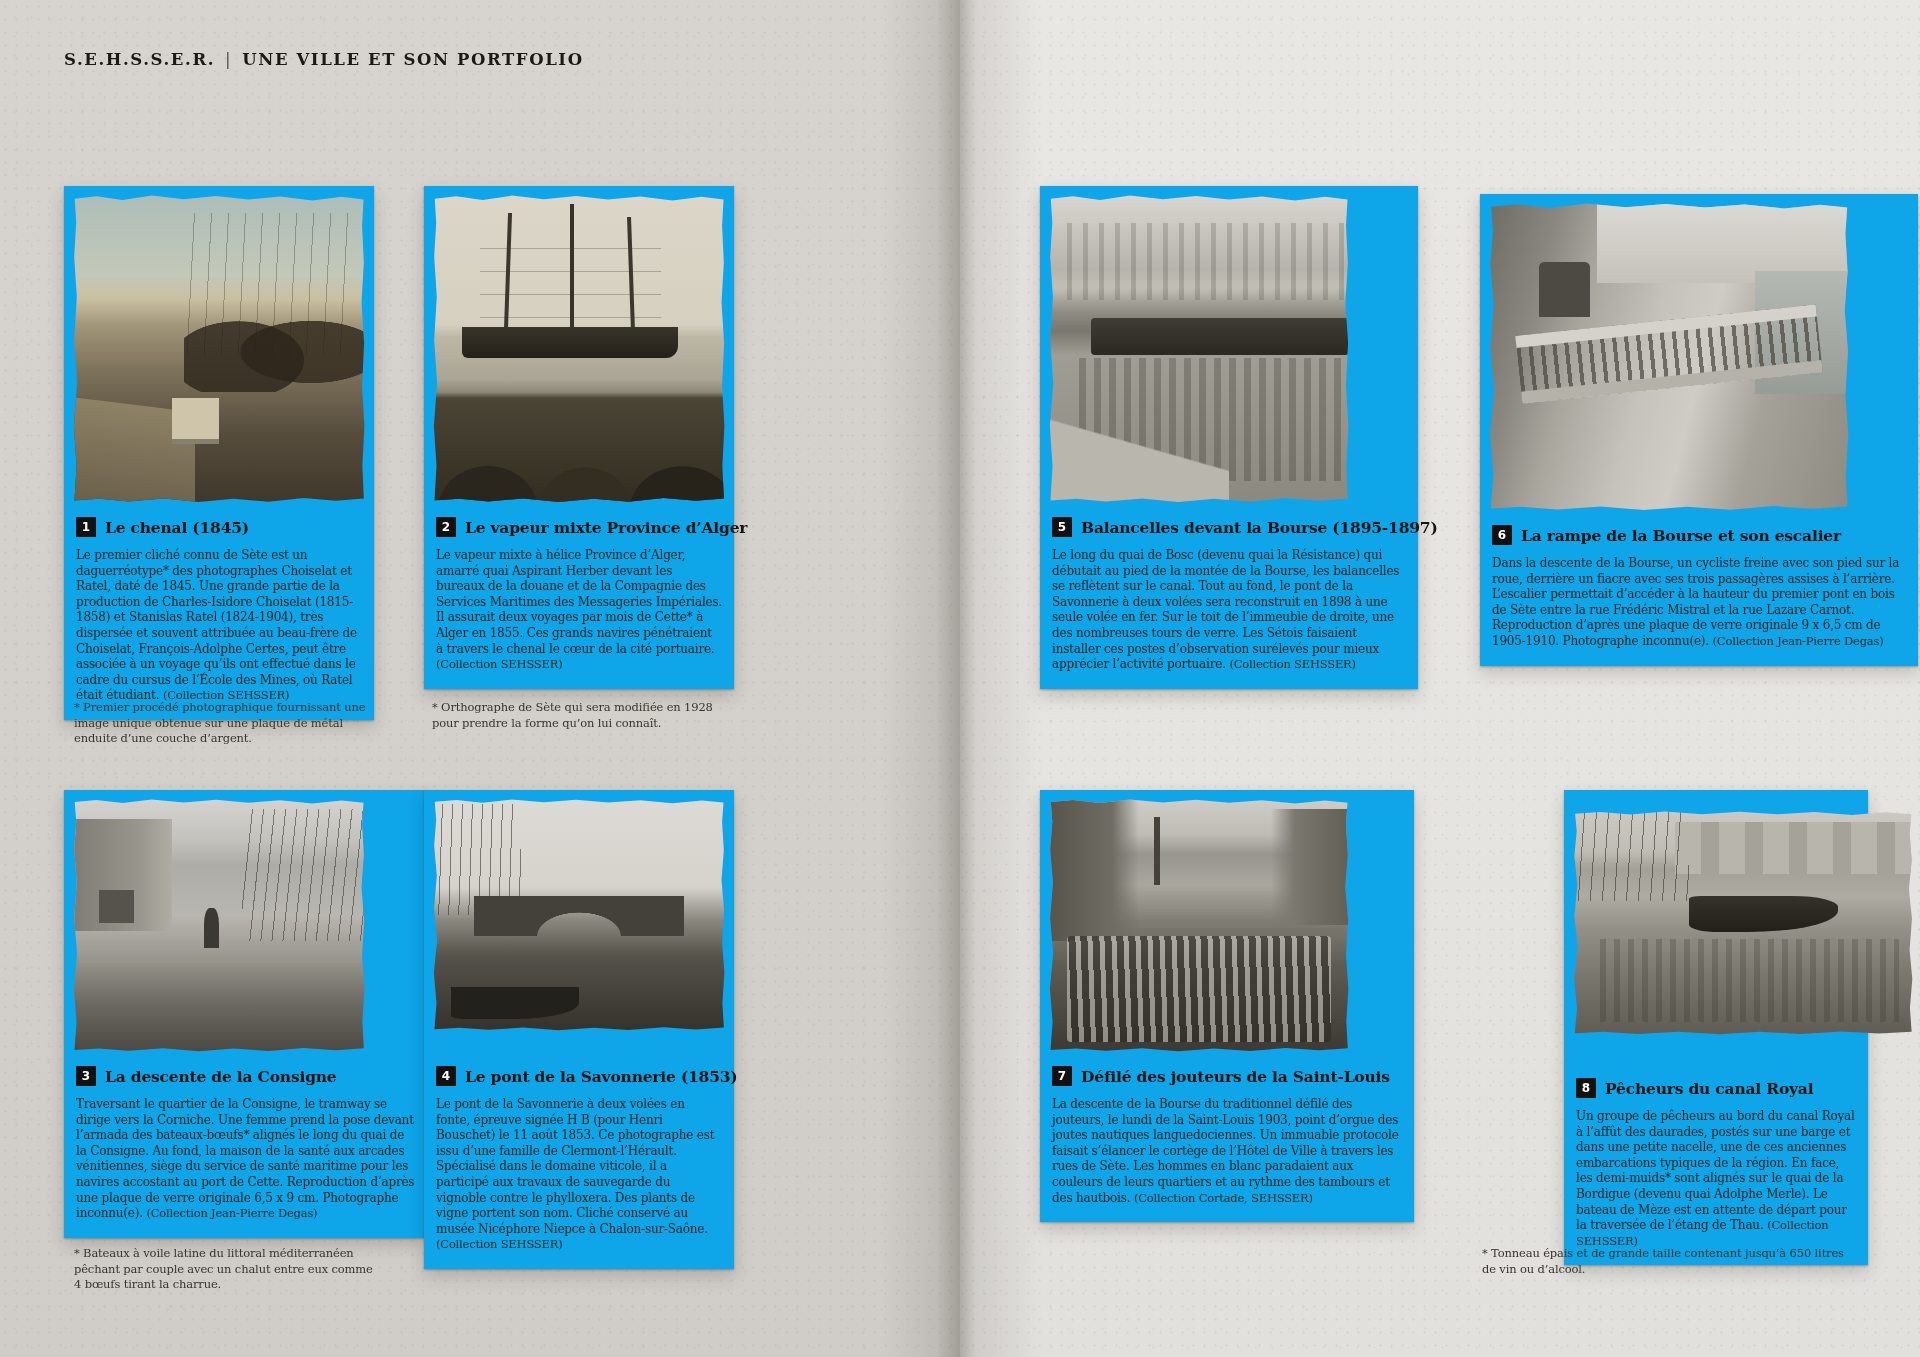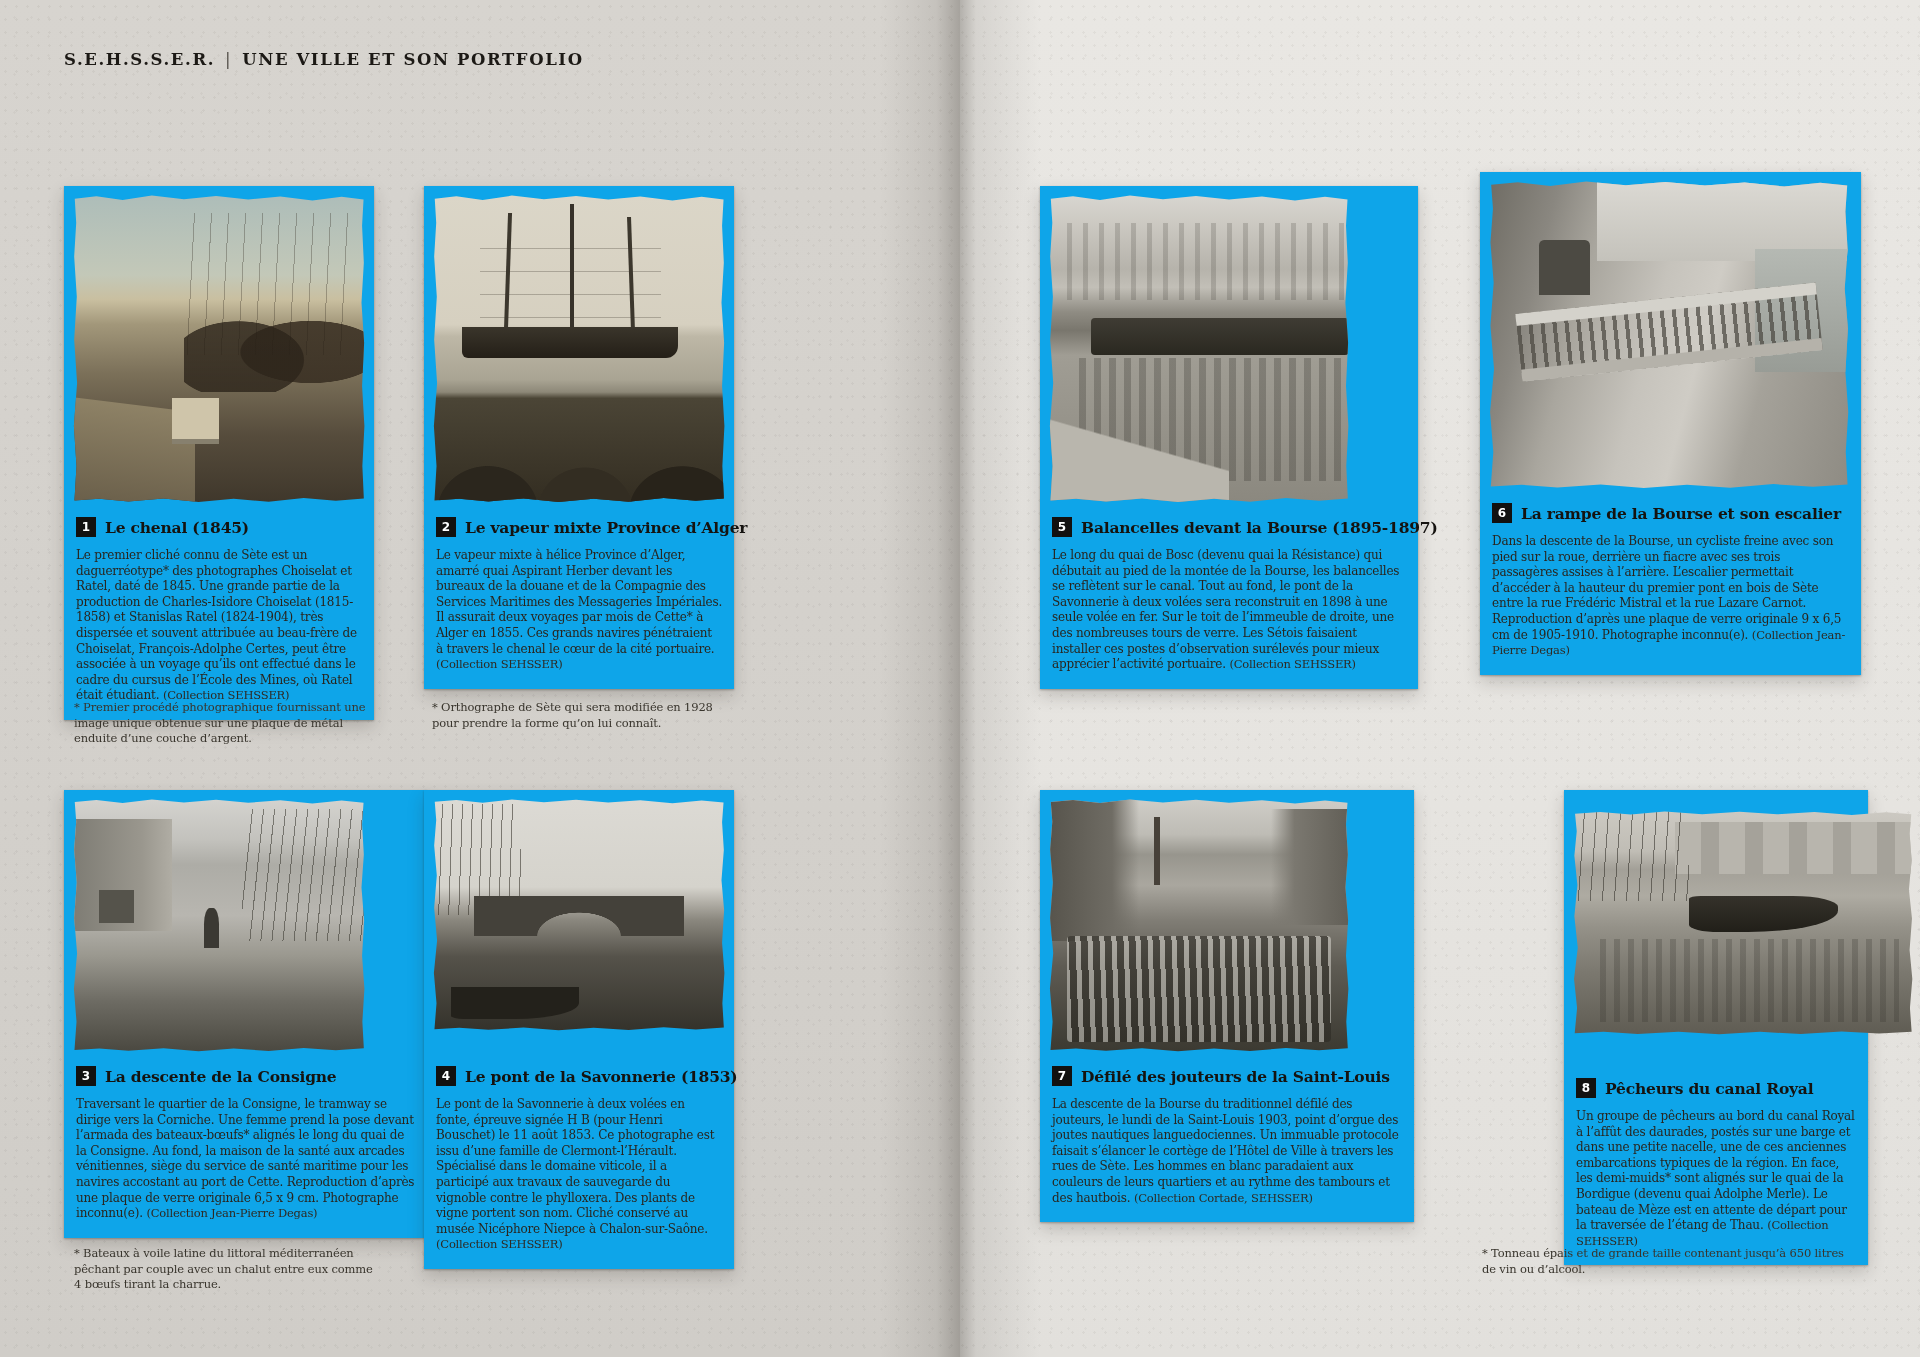--- a/index.html
+++ b/index.html
@@ -148,21 +148,21 @@
     <div class="photo torn ph5" style="width:300px;height:308px" title="Balancelles amarrées quai de Bosc, immeubles et reflets sur le canal">
       <i class="wins"></i>
       <i class="hulls"></i>
       <i class="refl"></i>
       <i class="quai"></i>
     </div>
     <h2 class="card-title"><span class="badge">5</span><span>Balancelles devant la Bourse (1895-1897)</span></h2>
     <p class="caption"><span>Le long du quai de Bosc (devenu quai la Résistance) qui débutait au pied de la montée de la Bourse, les balancelles se reflètent sur le canal. Tout au fond, le pont de la Savonnerie à deux volées sera reconstruit en 1898 à une seule volée en fer. Sur le toit de l’immeuble de droite, une des nombreuses tours de verre. Les Sétois faisaient installer ces postes d’observation surélevés pour mieux apprécier l’activité portuaire.</span> <span class="credit">(Collection SEHSSER)</span></p>
   </article>
 
-  <article class="card" style="left:1480px;top:172px;width:381px">
+  <article class="card" style="left:1480px;top:194px;width:438px">
     <div class="photo torn ph6" style="width:360px;height:308px" title="Rampe pavée de la Bourse, parapet du pont, fiacre et canal">
       <i class="sky"></i>
       <i class="canal"></i>
       <i class="rail"></i>
       <i class="cart"></i>
     </div>
     <h2 class="card-title"><span class="badge">6</span><span>La rampe de la Bourse et son escalier</span></h2>
     <p class="caption"><span>Dans la descente de la Bourse, un cycliste freine avec son pied sur la roue, derrière un fiacre avec ses trois passagères assises à l’arrière. L’escalier permettait d’accéder à la hauteur du premier pont en bois de Sète entre la rue Frédéric Mistral et la rue Lazare Carnot. Reproduction d’après une plaque de verre originale 9 x 6,5 cm de 1905-1910. Photographe inconnu(e).</span> <span class="credit">(Collection Jean-Pierre Degas)</span></p>
   </article>
 

